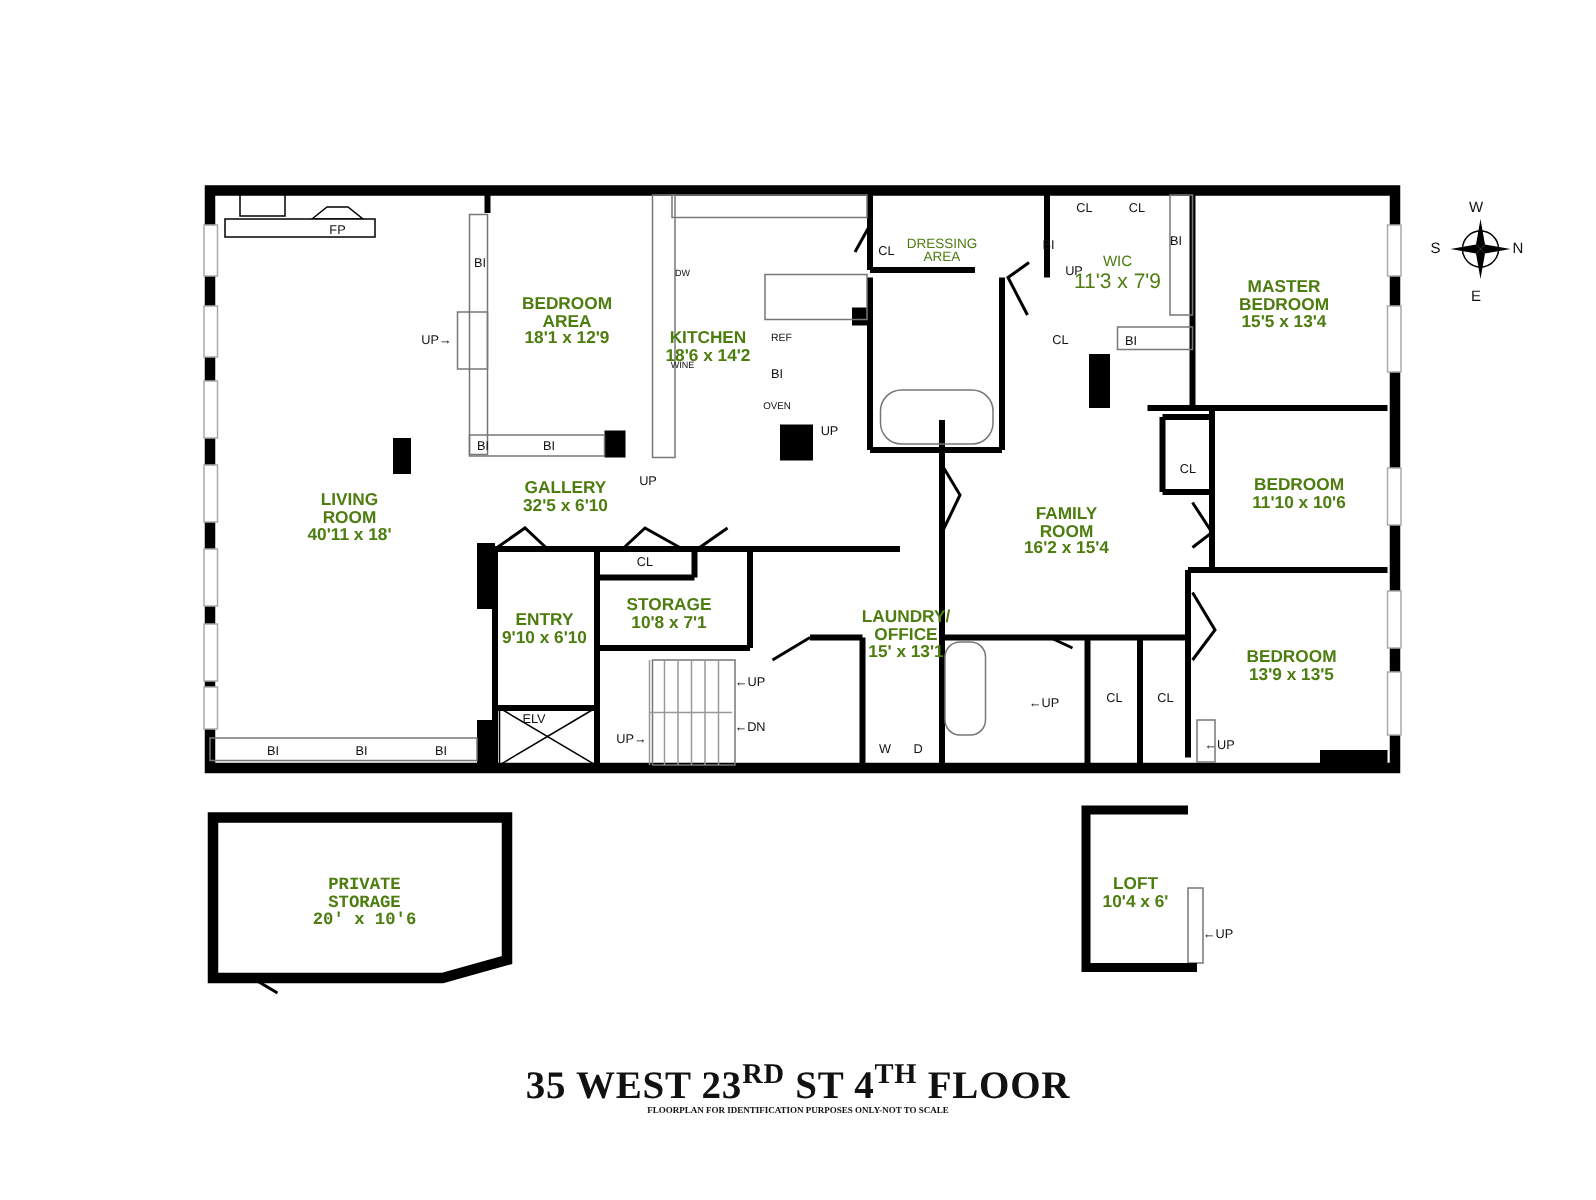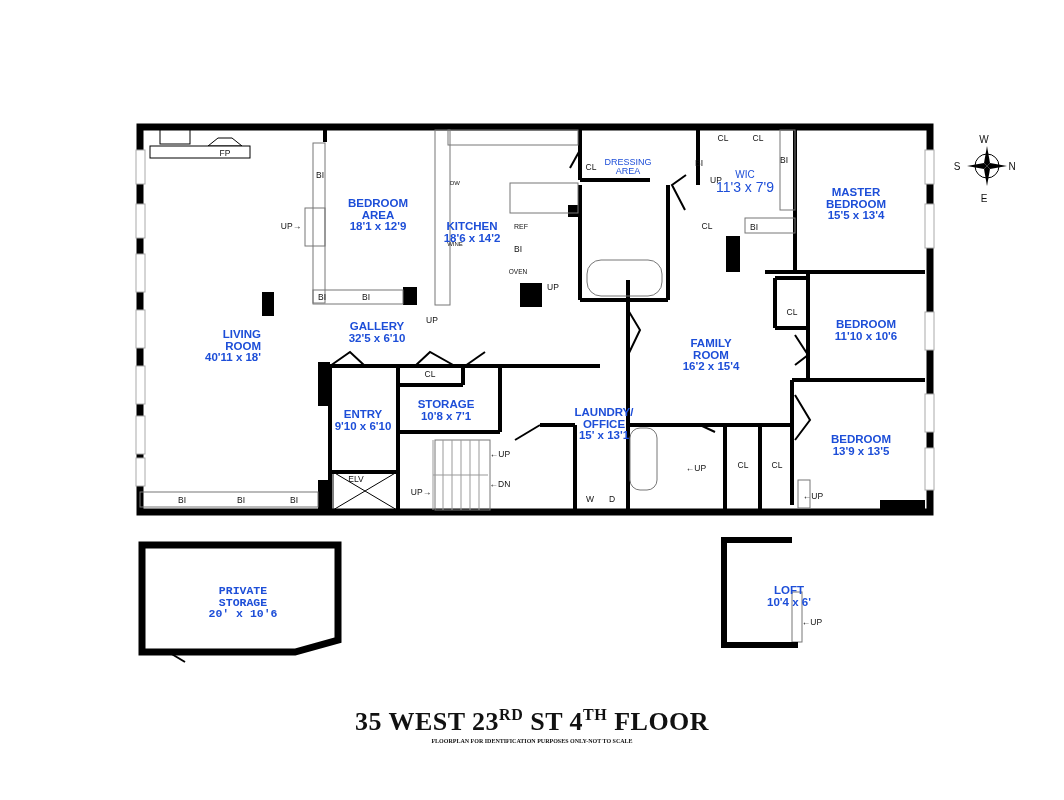--- a/index.html
+++ b/index.html
@@ -1,23 +1,23 @@
 <!DOCTYPE html>
 <html><head>
 <meta charset="utf-8">
 <style>
   html, body { margin: 0; padding: 0; background: #ffffff; }
   body { width: 1064px; height: 800px; position: relative; overflow: hidden; font-family: "Liberation Sans", sans-serif; }
   #plan { position: absolute; left: 0; top: 0; width: 1064px; height: 800px; }
-  .lbl { position: absolute; text-align: center; font-family: "Liberation Sans", sans-serif; font-weight: bold; color: #1d4ed8; line-height: 1.0; white-space: nowrap; transform: translate(-50%, -50%); }
+  .lbl { position: absolute; text-align: center; font-family: "Liberation Sans", sans-serif; font-weight: bold; color: #4d7c0f; line-height: 1.0; white-space: nowrap; transform: translate(-50%, -50%); }
   .room-name { font-size: 11.5px; display: block; }
   .room-dim { font-size: 11.5px; display: block; }
   .small { position: absolute; font-family: "Liberation Sans", sans-serif; font-size: 8.5px; color: #111; white-space: nowrap; transform: translate(-50%, -50%); }
   .title { position: absolute; left: 0; width: 1064px; top: 706px; text-align: center; font-family: "Liberation Serif", serif; font-weight: bold; font-size: 26px; color: #111; letter-spacing: 0.5px; }
-  .title sup { font-size: 16px; vertical-align: 10px; }
+  .title sup { font-size: 19px; vertical-align: 10px; }
   .subtitle { position: absolute; left: 0; width: 1064px; top: 738px; text-align: center; font-family: "Liberation Serif", serif; font-weight: bold; font-size: 6px; color: #111; }
   .compass { position: absolute; left: 952px; top: 128px; width: 70px; height: 72px; }
 </style>
 </head>
 <body>
 
 <svg id="plan" viewBox="0 0 1064 800" xmlns="http://www.w3.org/2000/svg">
   <g fill="none" stroke="#000" stroke-width="7">
     <rect x="140" y="127" width="790" height="385"></rect>
   </g>
@@ -149,21 +149,21 @@
   <polygon points="35,18 38,35 35,38 32,35" fill="#000"></polygon>
   <polygon points="35,58 38,41 35,38 32,41" fill="#000"></polygon>
   <polygon points="15,38 32,35 35,38 32,41" fill="#000"></polygon>
   <polygon points="55,38 38,35 35,38 38,41" fill="#000"></polygon>
 </svg>
 <div class="small" style="left:984px;top:139px;font-size:10px;">W</div>
 <div class="small" style="left:984px;top:198px;font-size:10px;">E</div>
 <div class="small" style="left:957px;top:166px;font-size:10px;">S</div>
 <div class="small" style="left:1012px;top:166px;font-size:10px;">N</div>
 
-<div class="lbl" style="left:233px;top:346px;text-align:right;">
+<div class="lbl" style="left:233px;top:346px;">
   <span class="room-name">LIVING</span>
   <span class="room-name">ROOM</span>
   <span class="room-dim">40'11 x 18'</span>
 </div>
 <div class="lbl" style="left:378px;top:215px;">
   <span class="room-name">BEDROOM</span>
   <span class="room-name">AREA</span>
   <span class="room-dim">18'1 x 12'9</span>
 </div>
 <div class="lbl" style="left:472px;top:232px;">
@@ -211,21 +211,21 @@
 <div class="lbl" style="left:564px;top:424px;margin-left:40px;">
   <span class="room-name">LAUNDRY/</span>
   <span class="room-name">OFFICE</span>
   <span class="room-dim">15' x 13'1</span>
 </div>
 <div class="lbl" style="left:243px;top:602px;font-family:Liberation Mono, monospace;">
   <span class="room-name">PRIVATE</span>
   <span class="room-name">STORAGE</span>
   <span class="room-dim">20' x 10'6</span>
 </div>
-<div class="lbl" style="left:757px;top:596px;margin-left:32px;">
+<div class="lbl" style="left:757px;top:596px;">
   <span class="room-name">LOFT</span>
   <span class="room-dim">10'4 x 6'</span>
 </div>
 
 <div class="small" style="left:225px;top:153px;">FP</div>
 <div class="small" style="left:320px;top:175px;">BI</div>
 <div class="small" style="left:322px;top:297px;">BI</div>
 <div class="small" style="left:366px;top:297px;">BI</div>
 <div class="small" style="left:291px;top:226px;">UP→</div>
 <div class="small" style="left:432px;top:320px;">UP</div>

